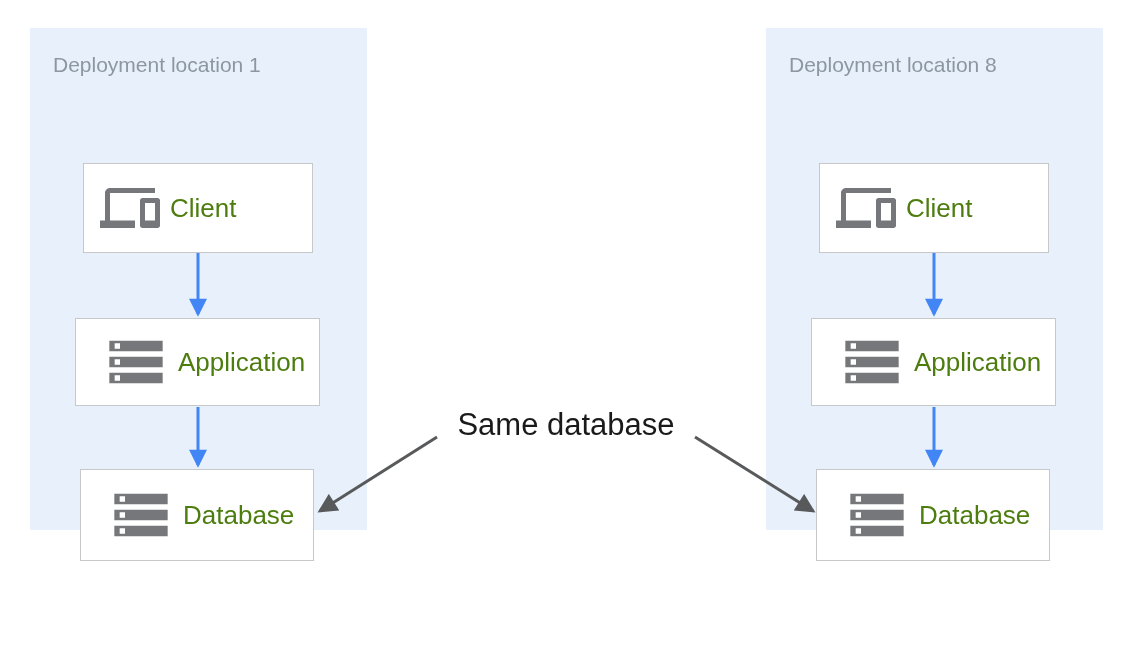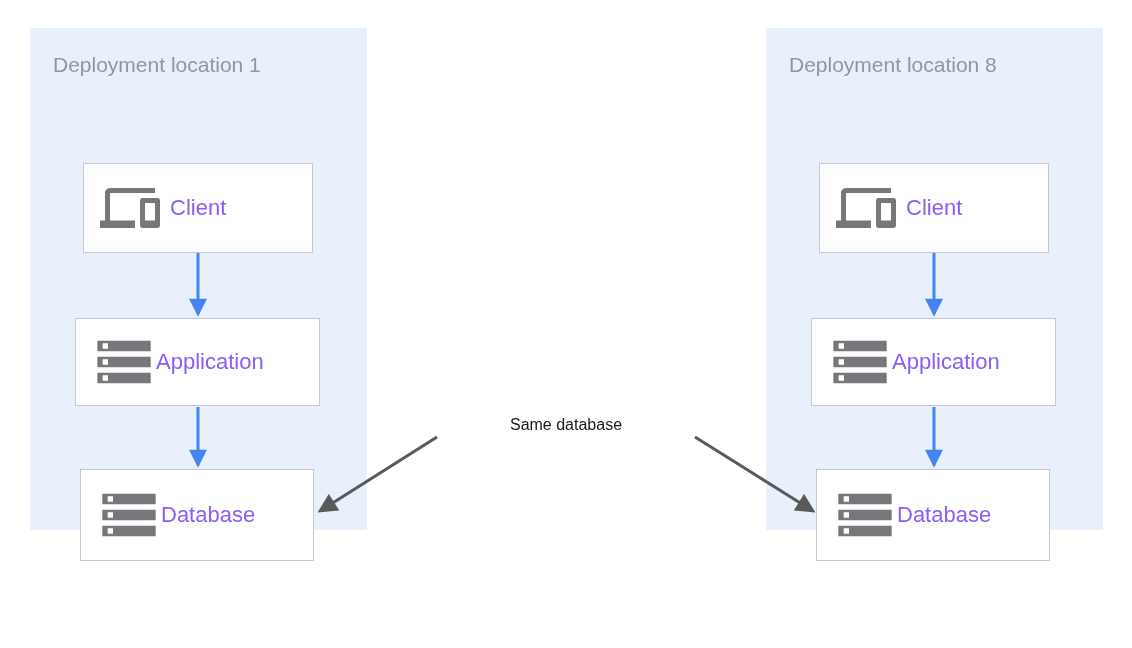--- a/index.html
+++ b/index.html
@@ -35,26 +35,26 @@
   }
 
   .node {
     position: absolute;
     display: flex;
     align-items: center;
     background: #ffffff;
     border: 1px solid #C6C8CA;
   }
   .node-label {
-    font-size: 22px;
-    color: #8b5cf6;
+    font-size: 26px;
+    color: #4d7c0f;
     white-space: nowrap;
   }
   .node--devices { padding-left: 16px; gap: 10px; }
-  .node--storage { padding-left: 16px; }
+  .node--storage { padding-left: 28px; gap: 10px; }
 
   .icon { flex: 0 0 auto; display: block; }
   .icon--devices { width: 60px; height: 60px; }
   .icon--storage { width: 64px; height: 64px; }
   .icon path { fill: #75777A; }
 
   
   .node--client-1      { left: 83px;  top: 163px; width: 230px; height: 90px; }
   .node--application-1 { left: 75px;  top: 318px; width: 245px; height: 88px; }
   .node--database-1    { left: 80px;  top: 469px; width: 234px; height: 92px; }
@@ -70,21 +70,21 @@
     height: 648px;
     pointer-events: none;
   }
 
   .annotation {
     position: absolute;
     left: 416px;
     top: 410px;
     width: 300px;
     text-align: center;
-    font-size: 16px;
+    font-size: 31px;
     line-height: 29px;
     color: #1A1A1A;
   }
   .annotation span { display: block; }
 </style>
 </head>
 <body>
 
 <div class="canvas">
 

